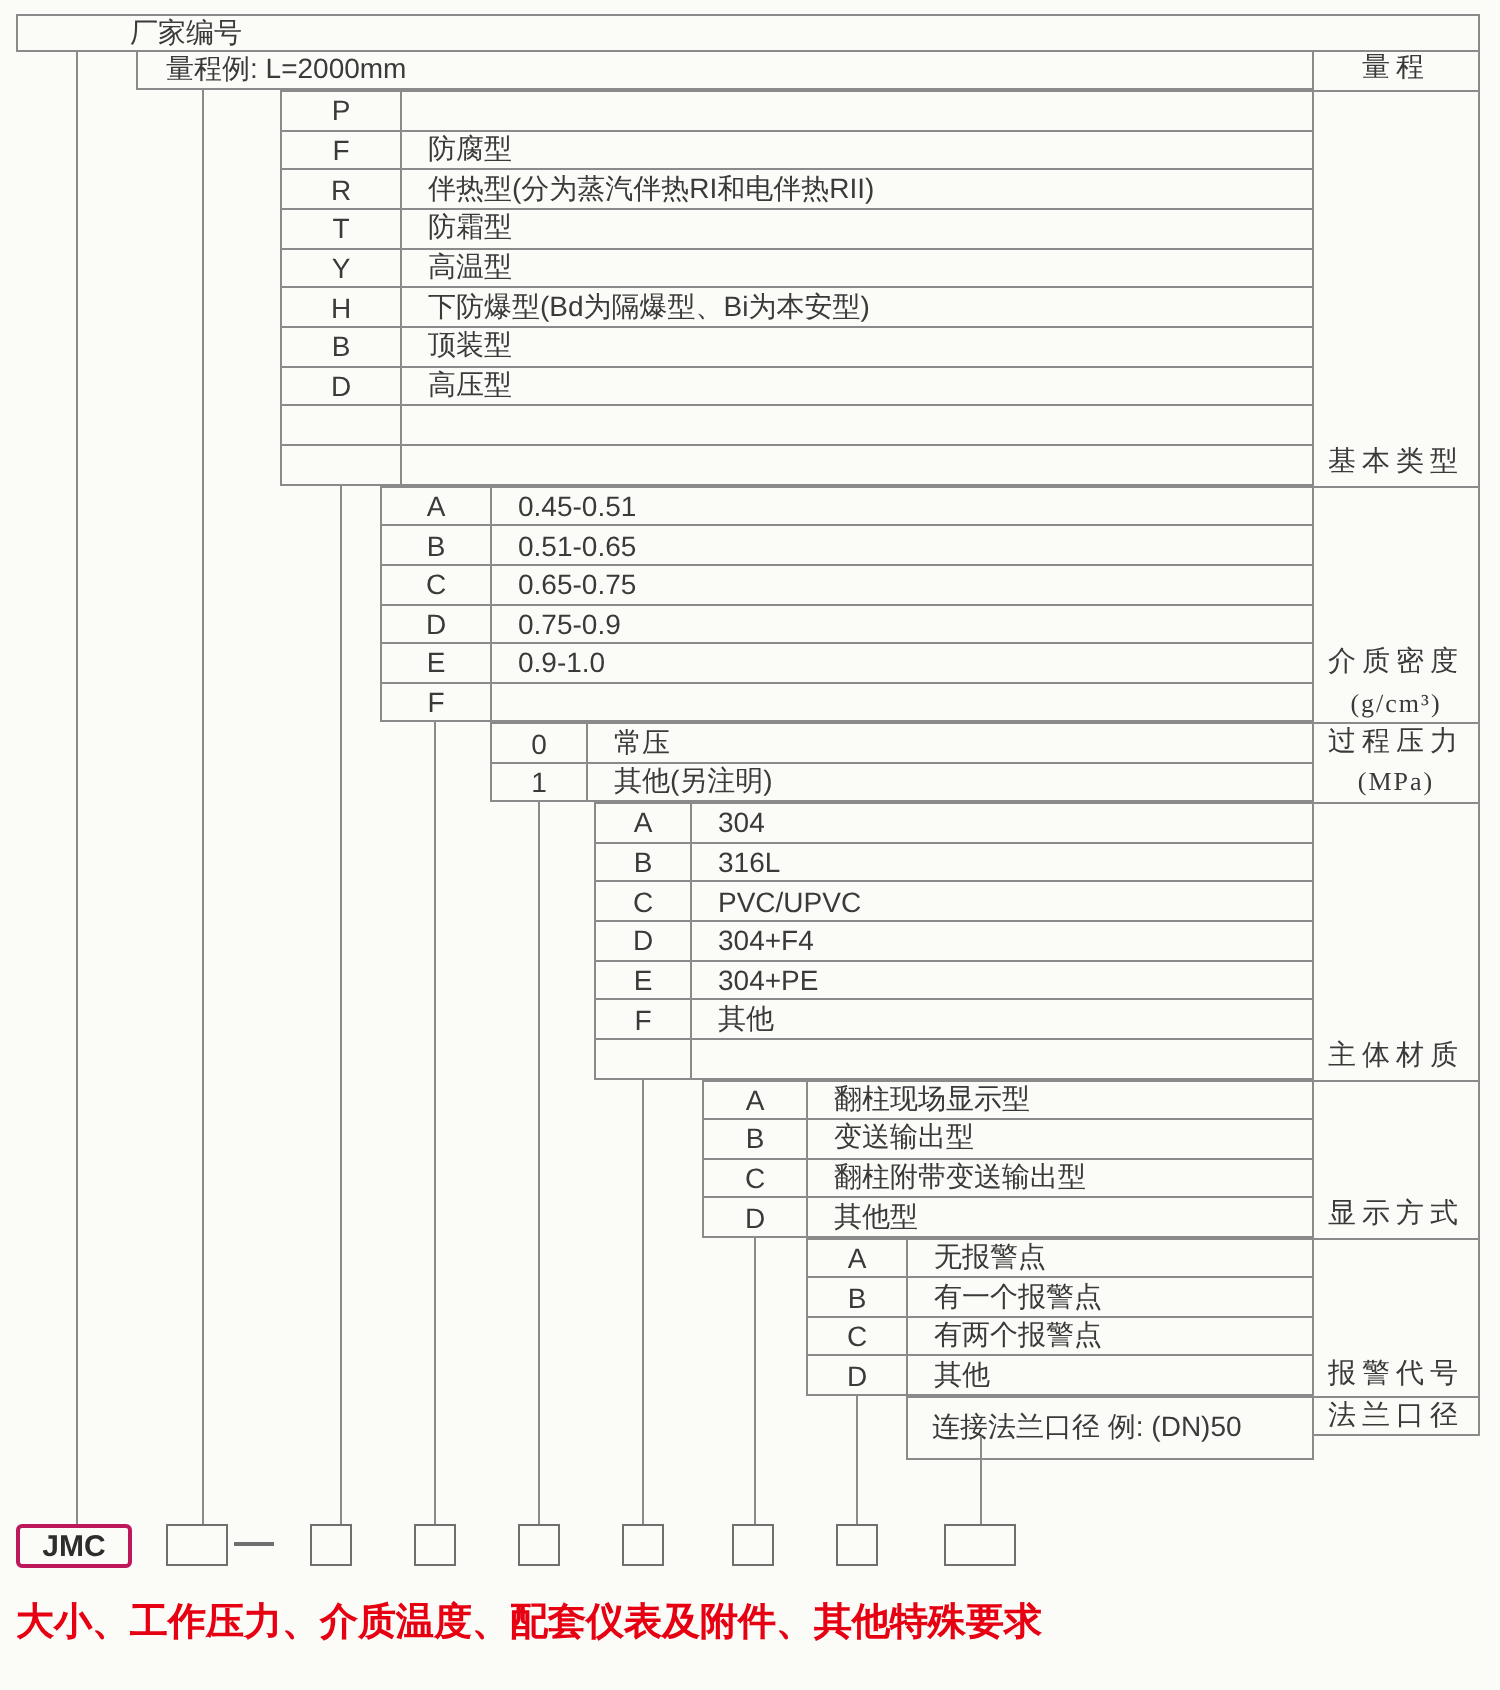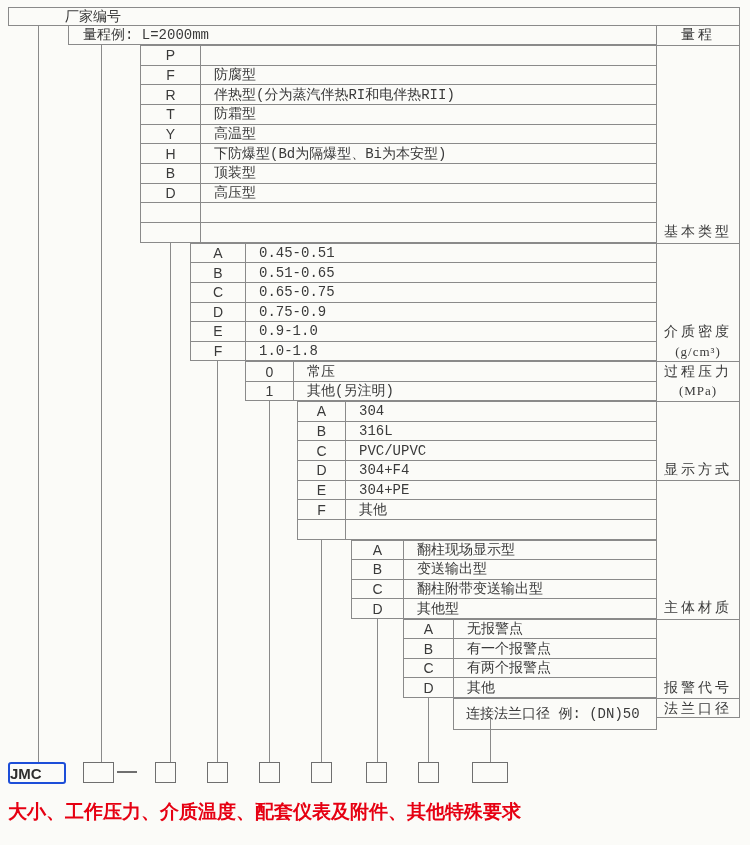--- a/index.html
+++ b/index.html
@@ -24,21 +24,21 @@
   .sec{
     position:absolute;border:1px solid var(--line);box-sizing:border-box;
     display:flex;flex-direction:column;font-size:14px;
   }
   .row{display:flex;flex:1;min-height:0;}
   .row:not(:last-child){border-bottom:1px solid var(--line);}
   .code{
     border-right:1px solid var(--line);display:flex;align-items:center;
     justify-content:center;flex:none;box-sizing:border-box;
   }
-  .desc{flex:1;display:flex;align-items:center;padding-left:13px;box-sizing:border-box;font-family:Liberation Mono, monospace;}
+  .desc{flex:1;display:flex;align-items:center;padding-left:13px;box-sizing:border-box;}
   
   .labelcol{
     position:absolute;left:657px;top:25px;width:83px;height:693px;
     border:1px solid var(--line);border-left:none;box-sizing:border-box;
     display:flex;flex-direction:column;
     font-family:"Liberation Serif","DejaVu Serif",serif;font-size:14px;
   }
   .lcell{
     display:flex;flex-direction:column;align-items:center;justify-content:flex-end;
     letter-spacing:3px;box-sizing:border-box;flex:none;text-align:center;line-height:1.45;
@@ -47,22 +47,22 @@
   .lcell .sub{letter-spacing:1px;font-size:13px;}
   
   .conn{position:absolute;width:1px;background:var(--line);}
   
   .cbox{
     position:absolute;top:762px;height:21px;border:1.5px solid #6f6f6f;
     box-sizing:border-box;background:transparent;
   }
   .jmc{
     position:absolute;left:8px;top:762px;width:58px;height:22px;
-    border:2px solid #1d4ed8;border-radius:3px;box-sizing:border-box;
-    display:flex;align-items:center;
+    border:2px solid #be185d;border-radius:3px;box-sizing:border-box;
+    display:flex;align-items:center;justify-content:center;
     font-weight:bold;font-size:15px;color:#2e2e2e;
   }
   .dash{position:absolute;left:117px;top:771px;width:20px;height:2px;background:#6f6f6f;}
   
   .note{
     position:absolute;left:8px;top:797px;width:740px;
     color:var(--red);font-weight:bold;font-size:19px;line-height:1.55;
   }
 </style>
 </head>
@@ -138,21 +138,20 @@
     <div class="row">
         <div class="code" style="width:55px">D</div>
         <div class="desc">0.75-0.9</div>
       </div>
     <div class="row">
         <div class="code" style="width:55px">E</div>
         <div class="desc">0.9-1.0</div>
       </div>
     <div class="row">
         <div class="code" style="width:55px">F</div>
-        <div class="desc">1.0-1.8</div>
       </div>
   </div>
 
   <div class="sec" style="left:245px;top:361.4px;width:412px;height:39.6px">
     <div class="row">
         <div class="code" style="width:48px">0</div>
         <div class="desc">常压</div>
       </div>
     <div class="row">
         <div class="code" style="width:48px">1</div>
@@ -243,25 +242,25 @@
         <span>基本类型</span>
       </div>
     <div class="lcell" style="height:118.8px">
         <span>介质密度</span>
         <span class="sub">(g/cm³)</span>
       </div>
     <div class="lcell" style="height:39.6px">
         <span>过程压力</span>
         <span class="sub">(MPa)</span>
       </div>
+    <div class="lcell" style="height:138.6px">
+        <span>主体材质</span>
+      </div>
     <div class="lcell" style="height:79.2px">
         <span>显示方式</span>
-      </div>
-    <div class="lcell" style="height:138.6px">
-        <span>主体材质</span>
       </div>
     <div class="lcell" style="height:79.2px">
         <span>报警代号</span>
       </div>
     <div class="lcell" style="height:20px">
         <span>法兰口径</span>
       </div>
   </div>
 
   <div class="conn" style="left:38px;top:25px;height:737px"></div>

